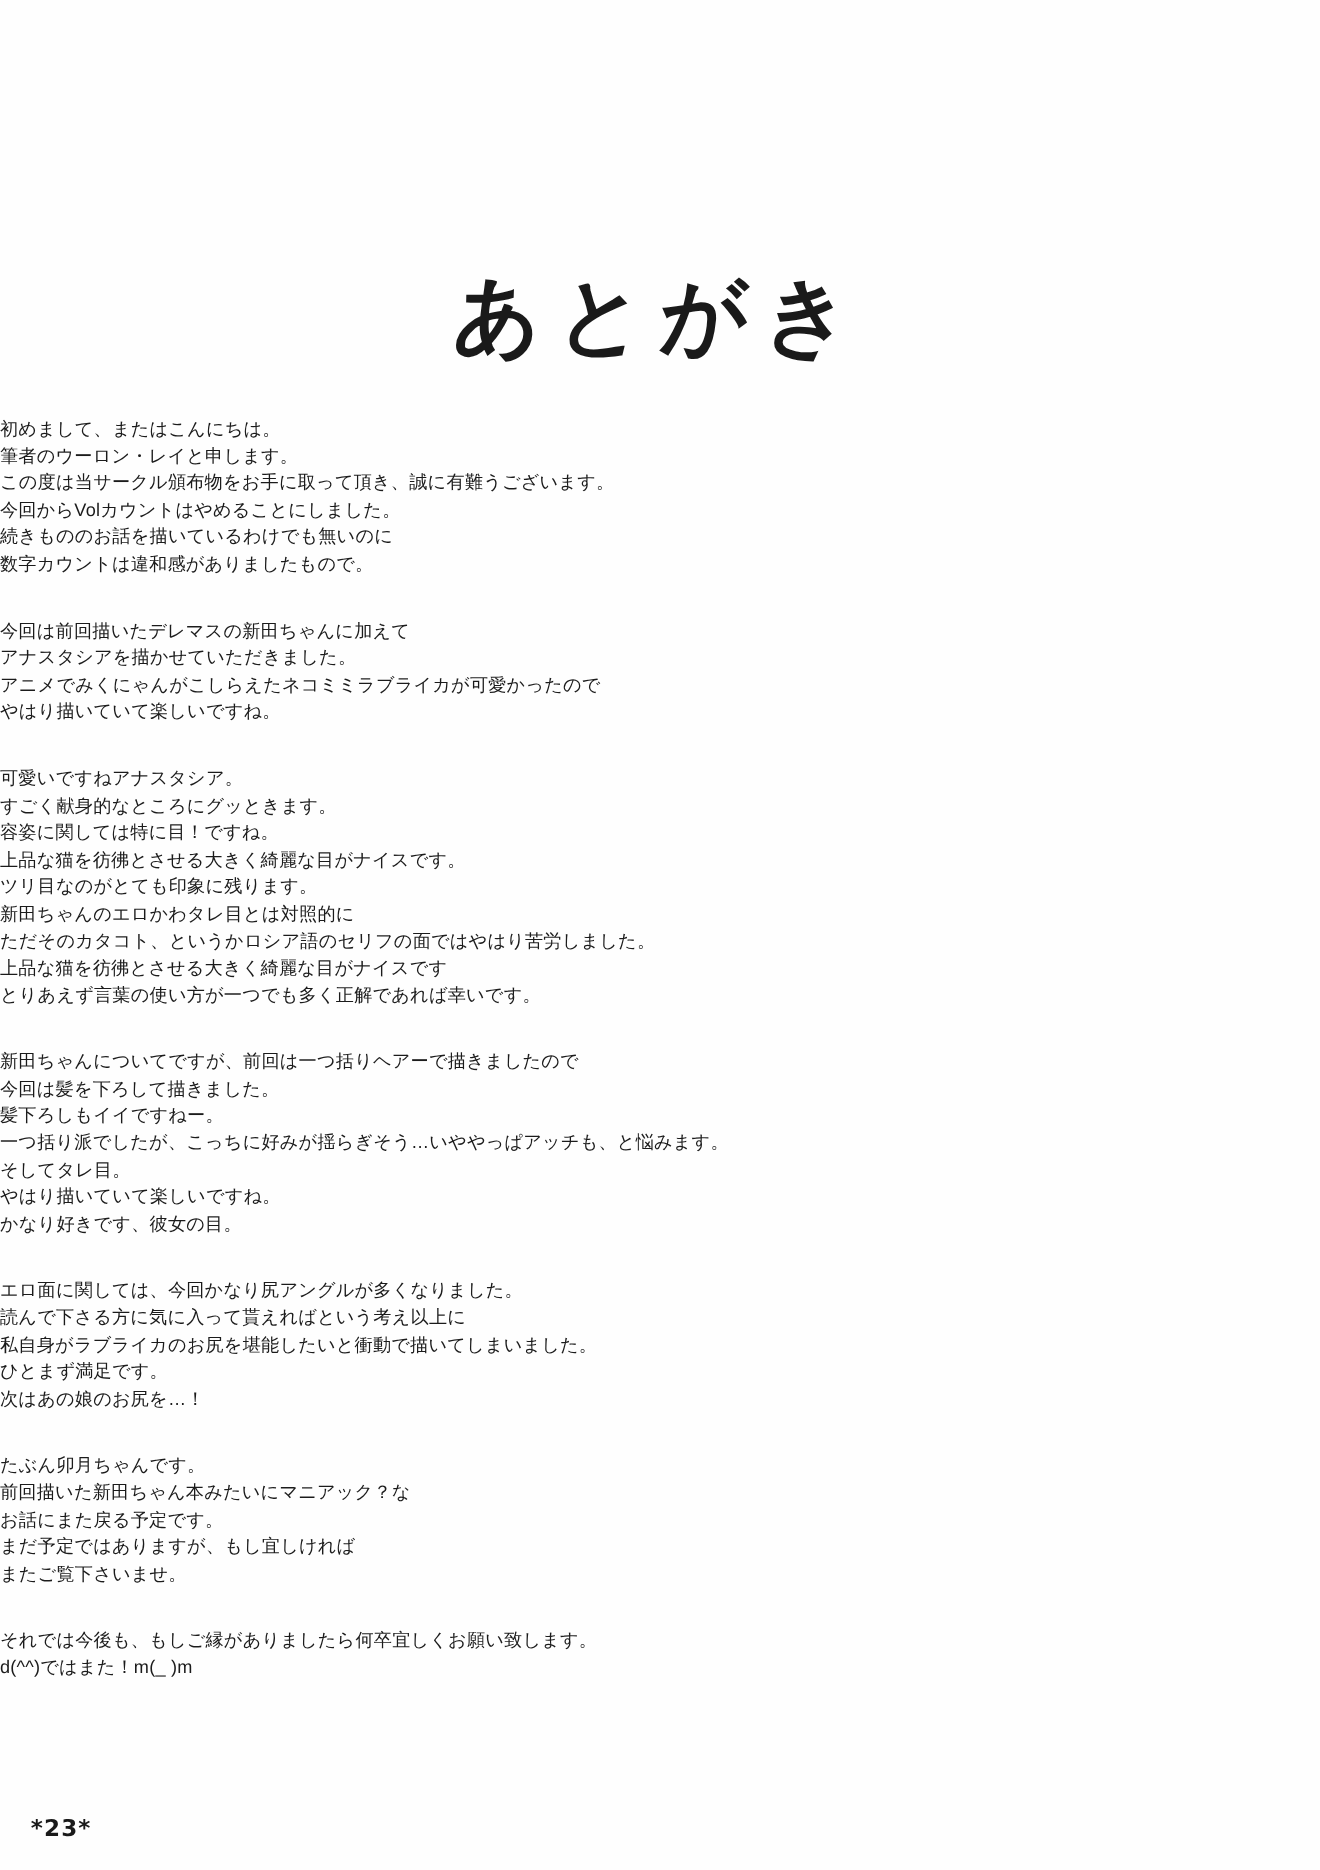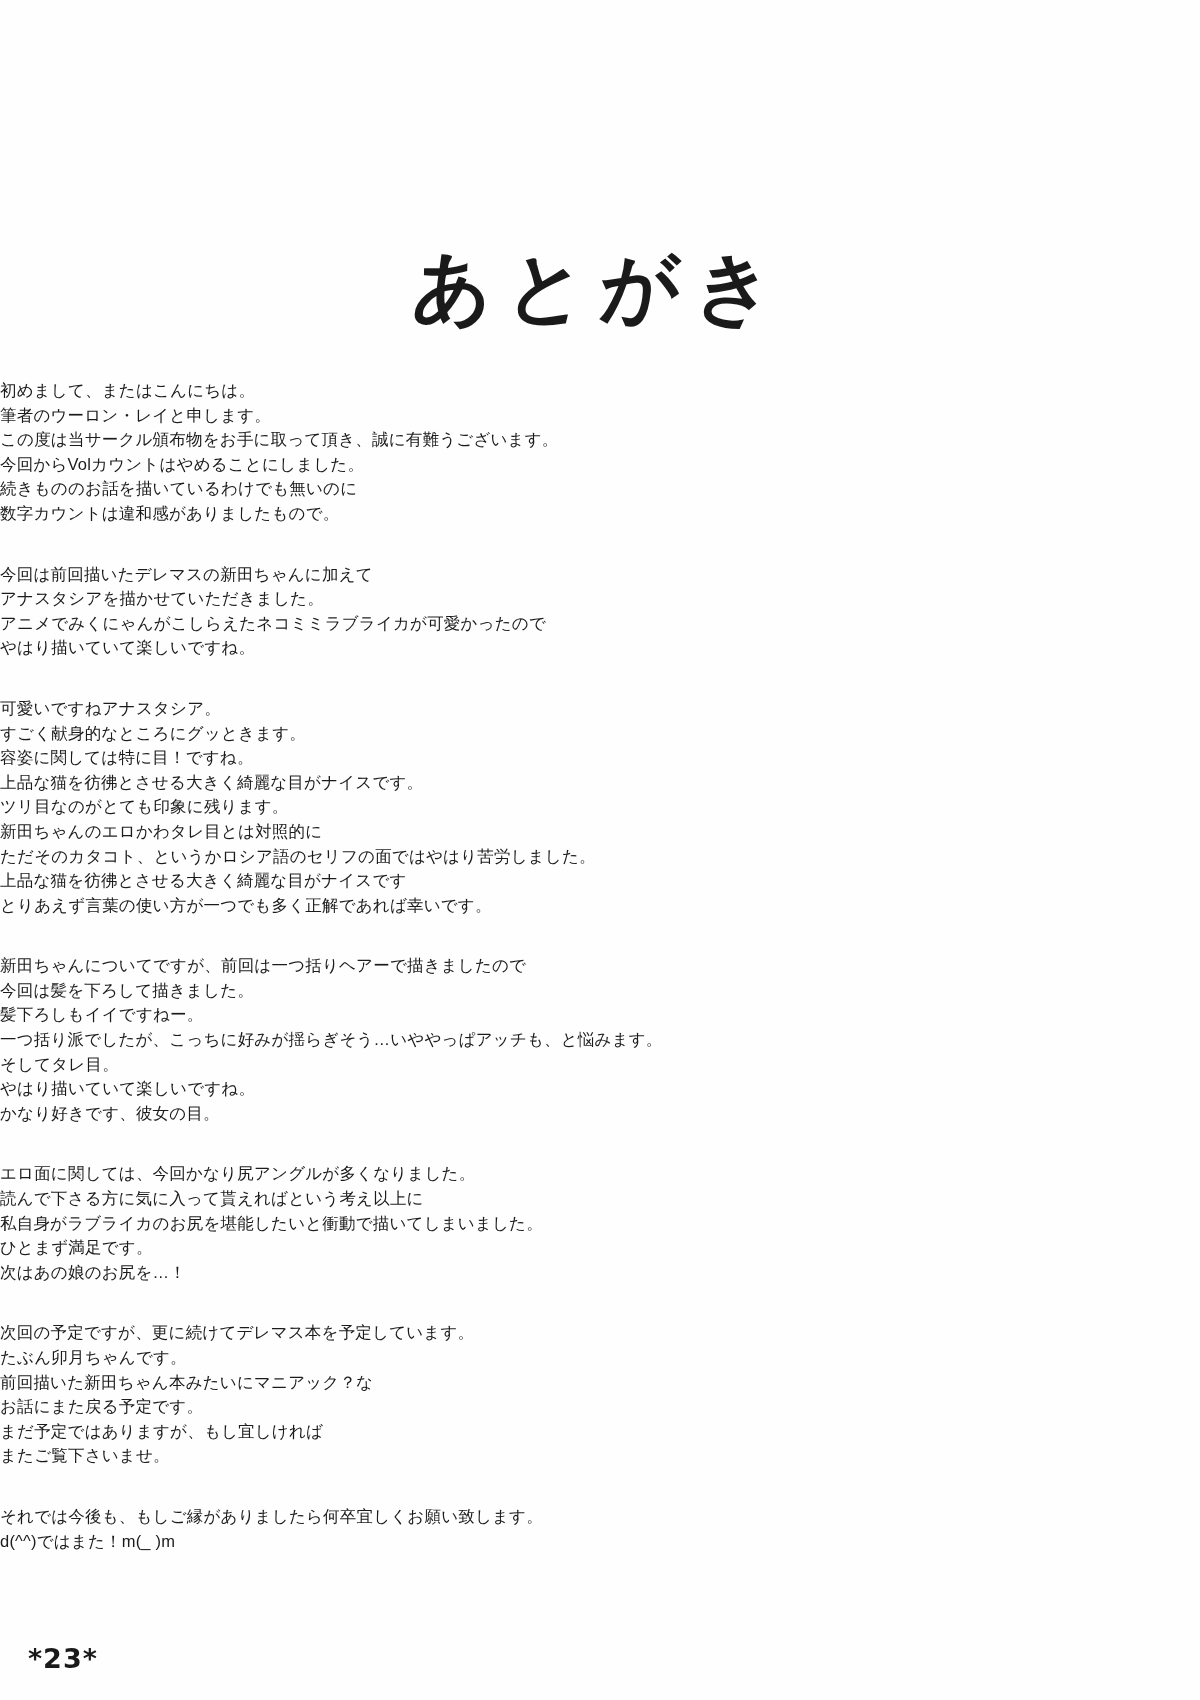--- a/index.html
+++ b/index.html
@@ -53,21 +53,21 @@
   }
   .para .ln {
     display: block;
     white-space: pre;
   }
   .page-number {
     position: absolute;
     left: 28px;
     bottom: 26px;
     font-family: "DejaVu Sans", sans-serif;
-    font-size: 27px;
+    font-size: 21px;
     font-weight: 700;
     color: #1a1a1a;
     letter-spacing: 1px;
   }
 </style>
 </head>
 <body>
 
 <div class="page">
 
@@ -109,21 +109,20 @@
         <span class="ln">かなり好きです、彼女の目。</span>
       </p>
       <p class="para">
         <span class="ln">エロ面に関しては、今回かなり尻アングルが多くなりました。</span>
         <span class="ln">読んで下さる方に気に入って貰えればという考え以上に</span>
         <span class="ln">私自身がラブライカのお尻を堪能したいと衝動で描いてしまいました。</span>
         <span class="ln">ひとまず満足です。</span>
         <span class="ln">次はあの娘のお尻を…！</span>
       </p>
       <p class="para">
-        <span class="ln">次回の予定ですが、更に続けてデレマス本を予定しています。</span>
         <span class="ln">たぶん卯月ちゃんです。</span>
         <span class="ln">前回描いた新田ちゃん本みたいにマニアック？な</span>
         <span class="ln">お話にまた戻る予定です。</span>
         <span class="ln">まだ予定ではありますが、もし宜しければ</span>
         <span class="ln">またご覧下さいませ。</span>
       </p>
       <p class="para">
         <span class="ln">それでは今後も、もしご縁がありましたら何卒宜しくお願い致します。</span>
         <span class="ln">d(^^)ではまた！m(_ )m</span>
       </p>

